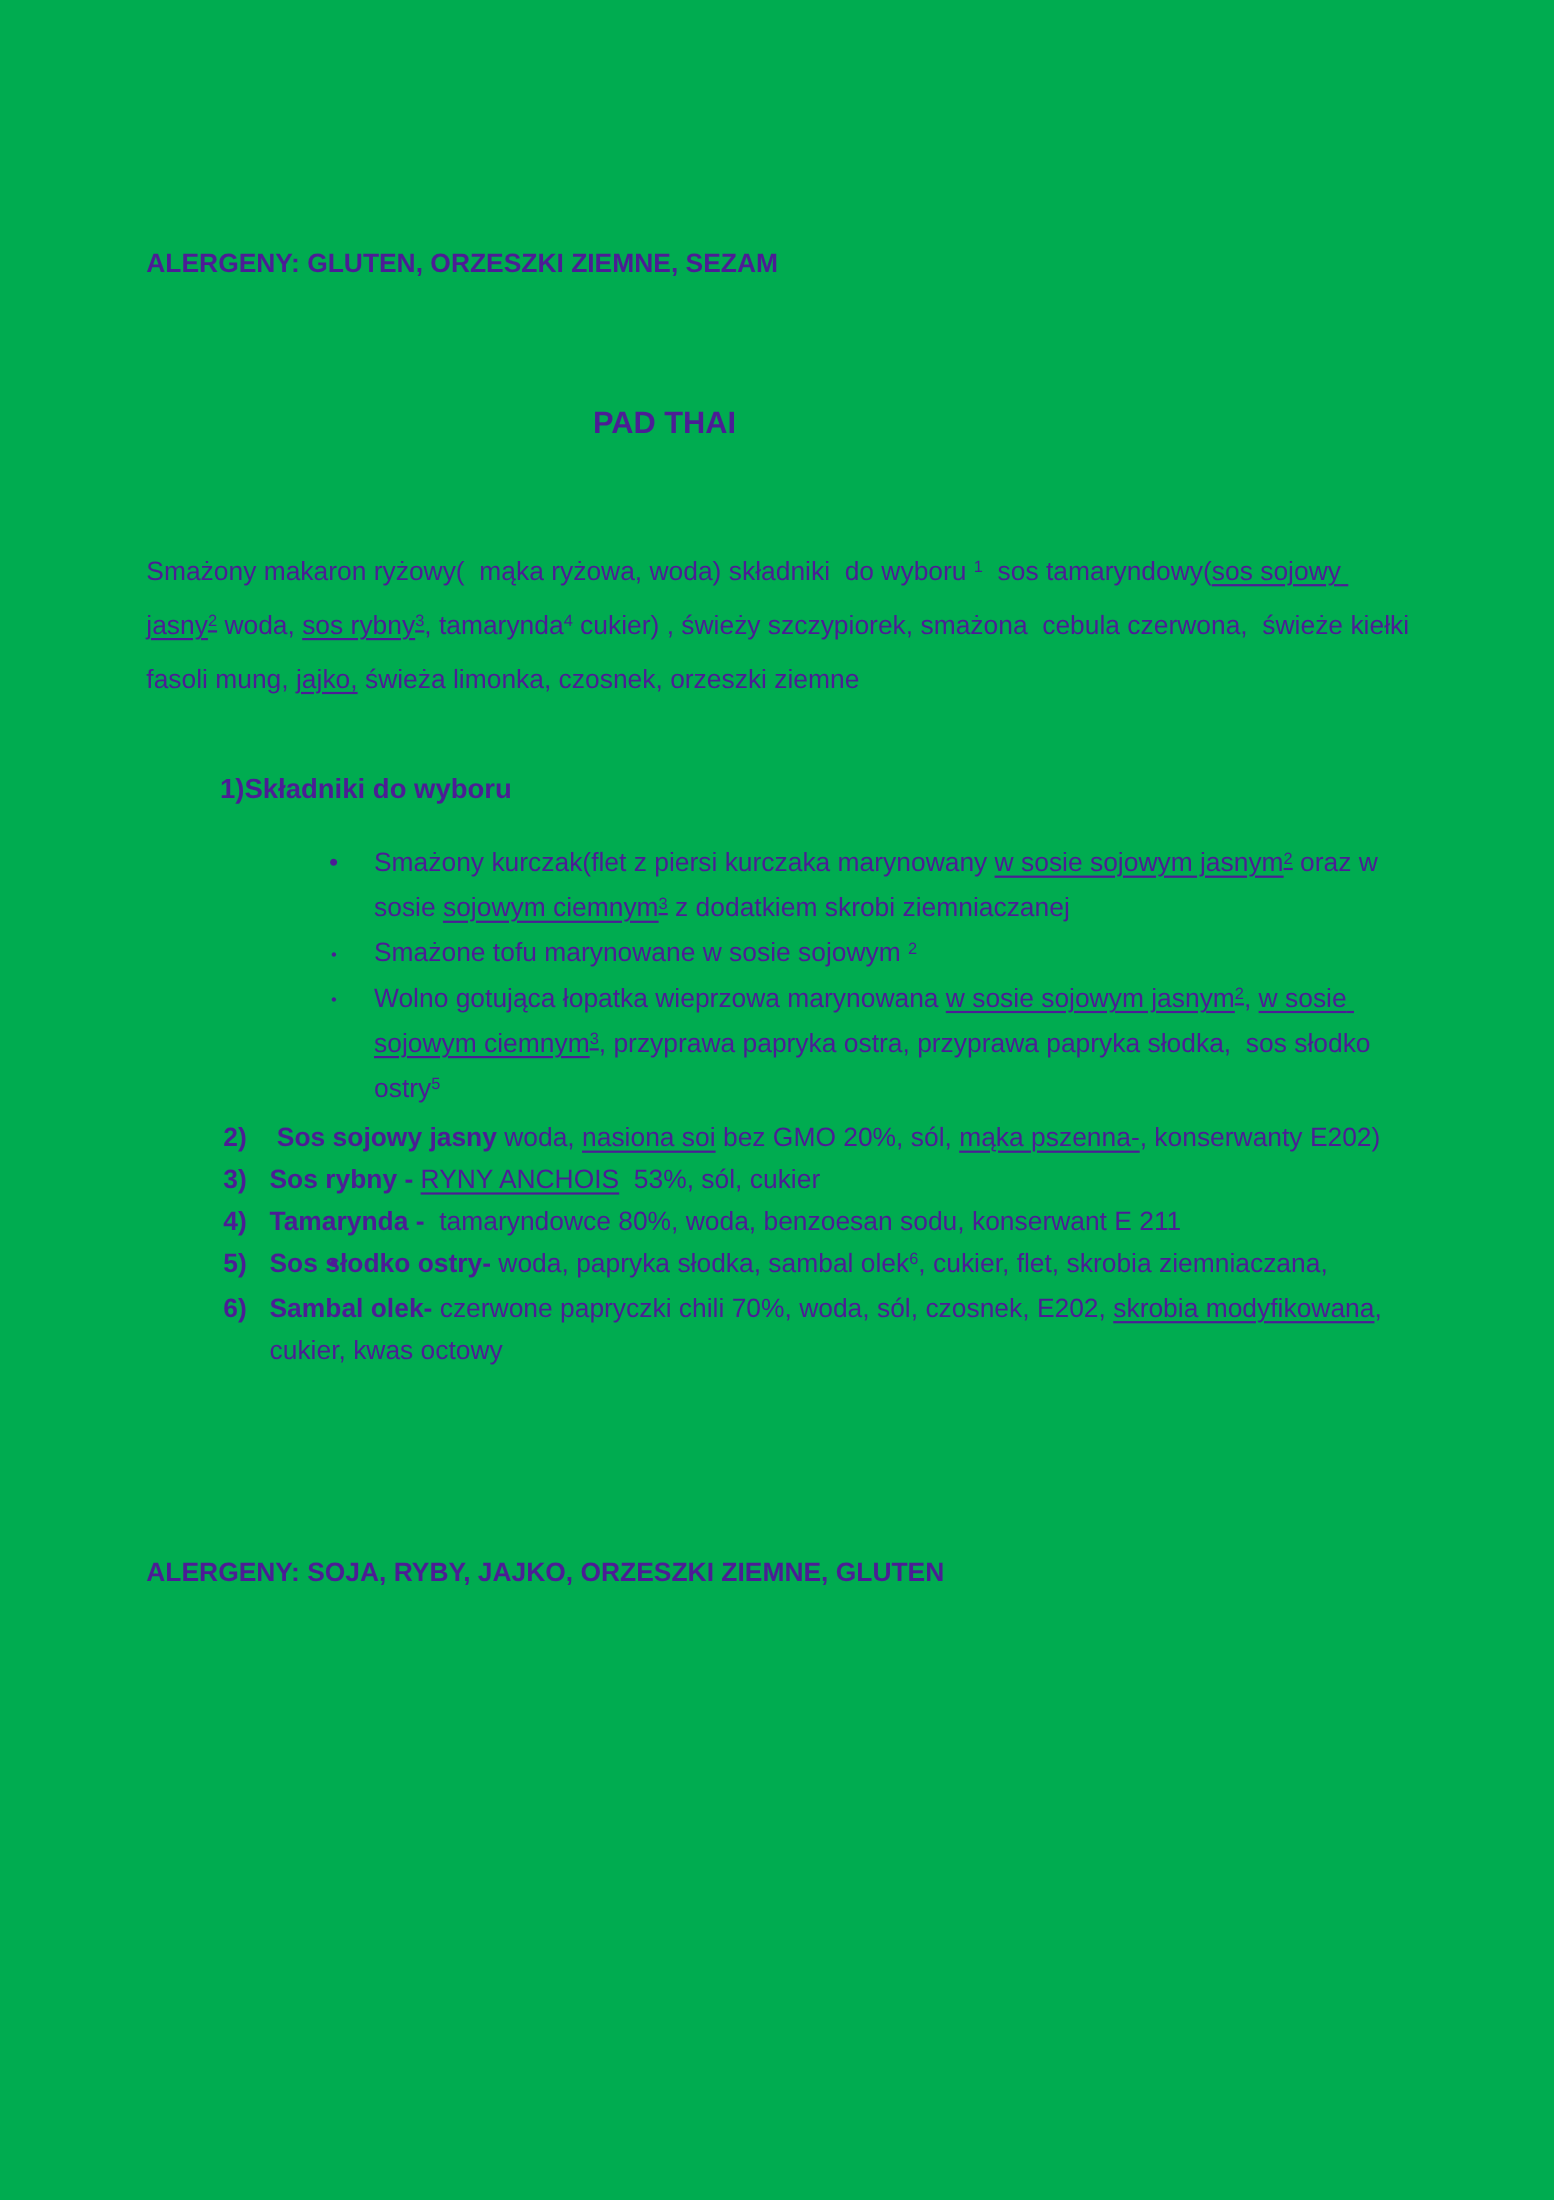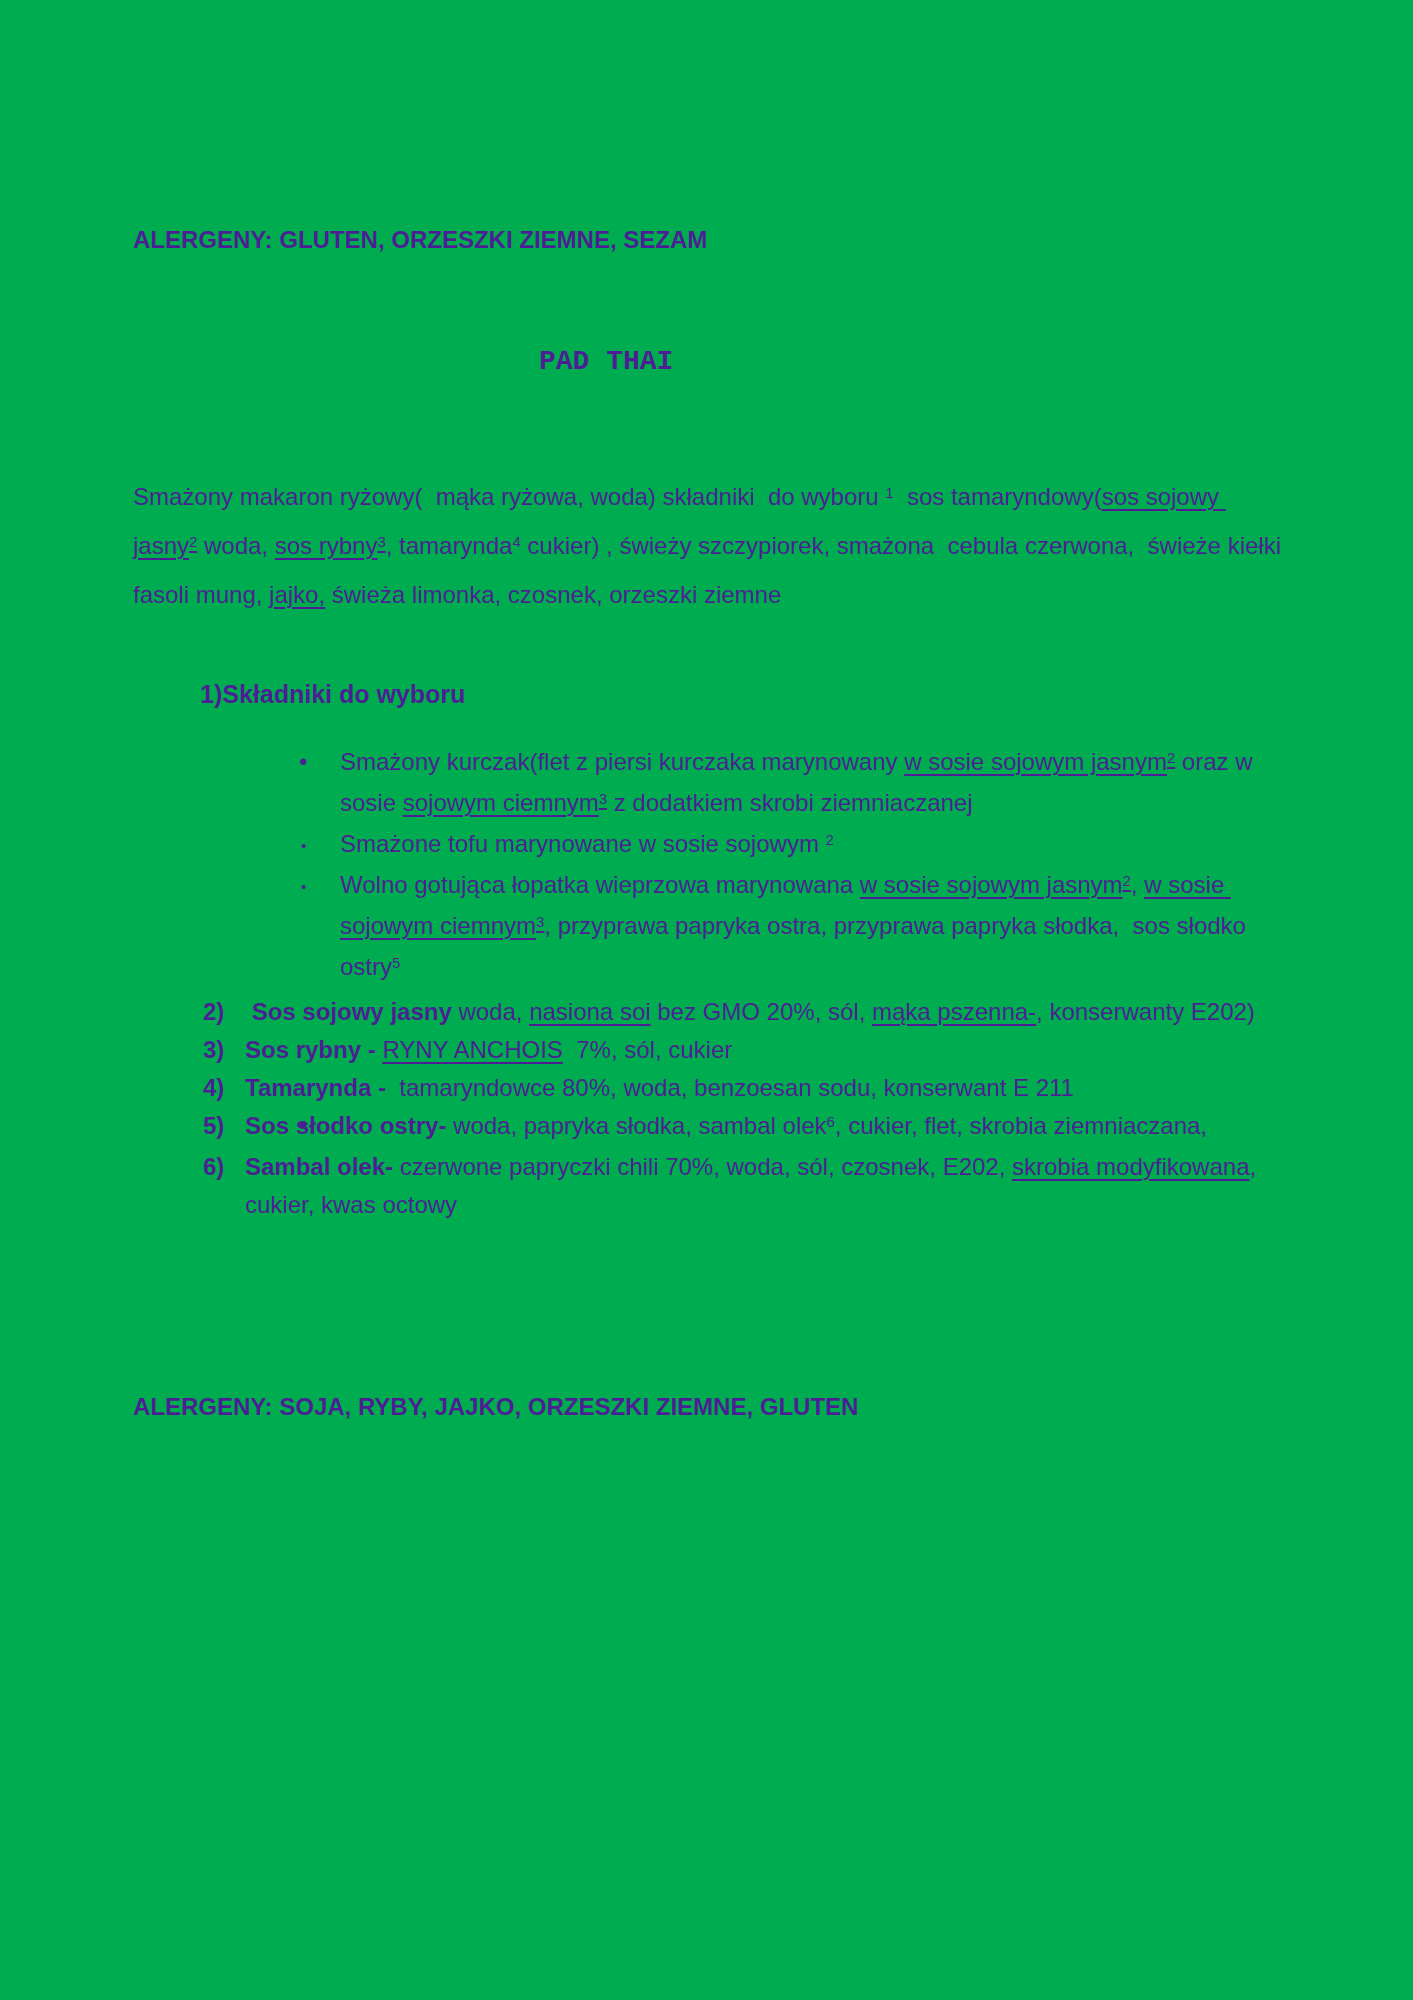--- a/index.html
+++ b/index.html
@@ -21,23 +21,22 @@
   .sup { font-size: 0.62em; position: relative; top: -0.48em; }
 
   .allergens { font-weight: bold; line-height: 36px; }
   [data-name="allergens-top"]    { margin-top: 222px; }
   [data-name="allergens-bottom"] { margin-top: 165px; }
 
   .title {
     font-weight: bold;
     font-size: 28px;
     line-height: 40px;
-    margin-top: 84px;
+    margin-top: 107px;
     padding-left: 406px;
-    font-family: Liberation Mono, monospace;
   }
 
   .para { line-height: 45px; margin-top: 92px; }
 
   .heading {
     font-weight: bold;
     font-size: 25px;
     line-height: 38px;
     margin-top: 58px;
     padding-left: 67px;
@@ -58,20 +57,20 @@
 <div class="page" data-name="document-page">
   <div data-name="document-blocks">
       <div class="block allergens" data-name="allergens-top"><span class="runs" data-name="rich-text"><span class="b">ALERGENY: GLUTEN, ORZESZKI ZIEMNE, SEZAM</span></span></div>
       <div class="block title" data-name="dish-title"><span class="runs" data-name="rich-text"><span class="b">PAD THAI</span></span></div>
       <div class="block para" data-name="intro-paragraph"><span class="runs" data-name="rich-text"><span>Smażony makaron ryżowy(  mąka ryżowa, woda) składniki  do wyboru </span><span class="sup">1</span><span>  sos tamaryndowy(</span><span class="u">sos sojowy jasny</span><span class="u sup">2</span><span> woda, </span><span class="u">sos rybny</span><span class="u sup">3</span><span>, tamarynda</span><span class="sup">4</span><span> cukier) , świeży szczypiorek, smażona  cebula czerwona,  świeże kiełki fasoli mung, </span><span class="u">jajko,</span><span> świeża limonka, czosnek, orzeszki ziemne</span></span></div>
       <div class="block heading" data-name="section-heading"><span class="runs" data-name="rich-text"><span class="b">1)Składniki do wyboru</span></span></div>
       <div class="block bullet marker-normal" data-name="choice-item-chicken"><span class="bullet-marker" data-name="bullet-icon">•</span><span class="runs" data-name="rich-text"><span>Smażony kurczak(flet z piersi kurczaka marynowany </span><span class="u">w sosie sojowym jasnym</span><span class="u sup">2</span><span> oraz w sosie </span><span class="u">sojowym ciemnym</span><span class="u sup">3</span><span> z dodatkiem skrobi ziemniaczanej</span></span></div>
       <div class="block bullet marker-small" data-name="choice-item-tofu"><span class="bullet-marker" data-name="bullet-icon">•</span><span class="runs" data-name="rich-text"><span>Smażone tofu marynowane w sosie sojowym </span><span class="sup">2</span></span></div>
       <div class="block bullet marker-small" data-name="choice-item-pork"><span class="bullet-marker" data-name="bullet-icon">•</span><span class="runs" data-name="rich-text"><span>Wolno gotująca łopatka wieprzowa marynowana </span><span class="u">w sosie sojowym jasnym</span><span class="u sup">2</span><span>, </span><span class="u">w sosie sojowym ciemnym</span><span class="u sup">3</span><span>, przyprawa papryka ostra, przyprawa papryka słodka,  sos słodko ostry</span><span class="sup">5</span></span></div>
       <div class="block numbered" data-name="ingredient-2-sos-sojowy-jasny"><span class="num" data-name="list-number">2)</span><span class="runs" data-name="rich-text"><span class="b"> Sos sojowy jasny</span><span> woda, </span><span class="u">nasiona soi</span><span> bez GMO 20%, sól, </span><span class="u">mąka pszenna-</span><span>, konserwanty E202)</span></span></div>
-      <div class="block numbered" data-name="ingredient-3-sos-rybny"><span class="num" data-name="list-number">3)</span><span class="runs" data-name="rich-text"><span class="b">Sos rybny - </span><span class="u">RYNY ANCHOIS</span><span>  7%, sól, cukier</span></span></div>
+      <div class="block numbered" data-name="ingredient-3-sos-rybny"><span class="num" data-name="list-number">3)</span><span class="runs" data-name="rich-text"><span class="b">Sos rybny - </span><span class="u">RYNY ANCHOIS</span><span>  53%, sól, cukier</span></span></div>
       <div class="block numbered" data-name="ingredient-4-tamarynda"><span class="num" data-name="list-number">4)</span><span class="runs" data-name="rich-text"><span class="b">Tamarynda - </span><span> tamaryndowce 80%, woda, benzoesan sodu, konserwant E 211</span></span></div>
       <div class="block bullet marker-normal" data-name="extra-empty-bullet"><span class="bullet-marker" data-name="bullet-icon">•</span><span class="runs" data-name="rich-text"></span></div>
       <div class="block numbered" data-name="ingredient-5-sos-slodko-ostry"><span class="num" data-name="list-number">5)</span><span class="runs" data-name="rich-text"><span class="b">Sos słodko ostry-</span><span> woda, papryka słodka, sambal olek</span><span class="sup">6</span><span>, cukier, flet, skrobia ziemniaczana,</span></span></div>
       <div class="block numbered" data-name="ingredient-6-sambal-olek"><span class="num" data-name="list-number">6)</span><span class="runs" data-name="rich-text"><span class="b">Sambal olek-</span><span> czerwone papryczki chili 70%, woda, sól, czosnek, E202, </span><span class="u">skrobia modyfikowana</span><span>, cukier, kwas octowy</span></span></div>
       <div class="block allergens" data-name="allergens-bottom"><span class="runs" data-name="rich-text"><span class="b">ALERGENY: SOJA, RYBY, JAJKO, ORZESZKI ZIEMNE, GLUTEN</span></span></div>
     </div>
 </div>
 
 </body></html>

